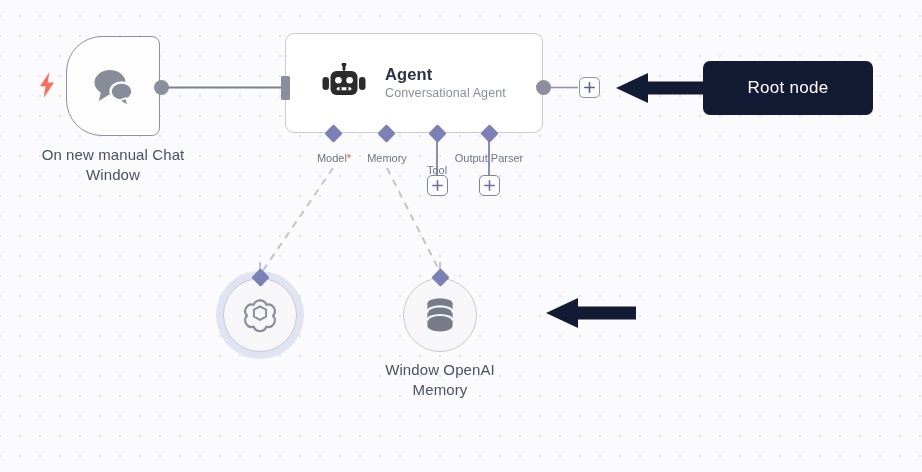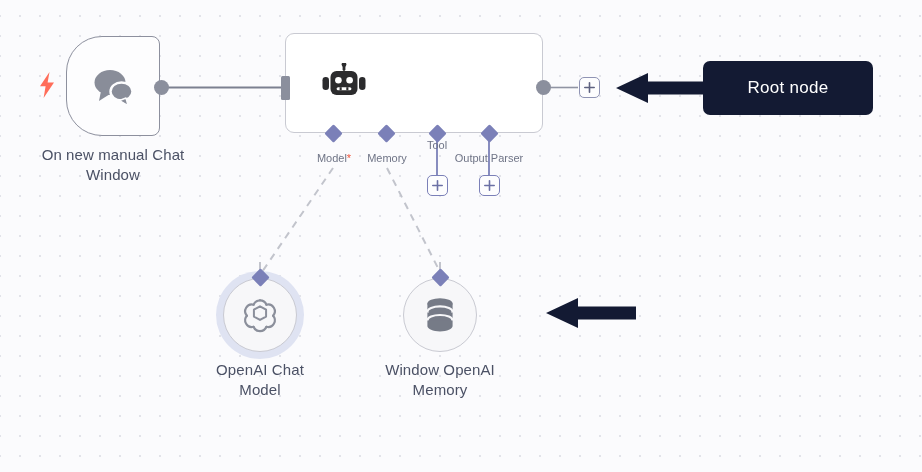--- a/index.html
+++ b/index.html
@@ -215,41 +215,45 @@
       <rect x="0.5" y="14" width="6.5" height="13" rx="3.2" fill="#2b2b2d"></rect>
       <rect x="37" y="14" width="6.5" height="13" rx="3.2" fill="#2b2b2d"></rect>
       <rect x="20.6" y="1" width="2.8" height="7" rx="1.4" fill="#2b2b2d"></rect>
       <circle cx="22" cy="1.6" r="2.4" fill="#2b2b2d"></circle>
       <circle cx="16.4" cy="17.2" r="3.3" fill="#ffffff"></circle>
       <circle cx="27.6" cy="17.2" r="3.3" fill="#ffffff"></circle>
       <rect x="14.6" y="24.2" width="14.8" height="3.1" rx="1.5" fill="#ffffff"></rect>
       <rect x="17.6" y="24.2" width="2.1" height="3.1" fill="#2b2b2d"></rect>
       <rect x="24.3" y="24.2" width="2.1" height="3.1" fill="#2b2b2d"></rect>
     </svg>
+    <div id="agent-text">
+      <div id="agent-title">Agent</div>
+      <div id="agent-subtitle">Conversational Agent</div>
+    </div>
   </div>
 
   <div class="abs port-rect" style="left:281px; top:76px;"></div>
   <div class="abs port-circle" style="left:536px; top:80px;"></div>
 
   <div class="abs plus-btn" style="left:579px; top:77px;">
     <svg class="pl" viewBox="0 0 11 11">
       <path d="M5.5 0.8 V10.2 M0.8 5.5 H10.2" stroke="#5e6280" stroke-width="1.6" stroke-linecap="round"></path>
     </svg>
   </div>
 
   <div class="abs diamond" style="left:327px; top:127px;"></div>
   <div class="abs nosel conn-label" style="left:279px; top:152px; width:110px;">
     <span>Model</span><span class="req-star">*</span>
   </div>
 
   <div class="abs diamond" style="left:380px; top:127px;"></div>
   <div class="abs nosel conn-label" style="left:332px; top:152px; width:110px;">Memory</div>
 
   <div class="abs diamond" style="left:431px; top:127px;"></div>
-  <div class="abs nosel conn-label" style="left:387px; top:139px; width:100px;">Tool</div>
+  <div class="abs nosel conn-label" style="left:387px; top:164px; width:100px;">Tool</div>
   <div class="abs plus-btn purple" style="left:427px; top:175px;">
     <svg class="pl" viewBox="0 0 11 11">
       <path d="M5.5 0.8 V10.2 M0.8 5.5 H10.2" stroke="#6b70a5" stroke-width="1.6" stroke-linecap="round"></path>
     </svg>
   </div>
 
   <div class="abs diamond" style="left:483px; top:127px;"></div>
   <div class="abs nosel conn-label" style="left:429px; top:152px; width:120px;">Output Parser</div>
   <div class="abs plus-btn purple" style="left:479px; top:175px;">
     <svg class="pl" viewBox="0 0 11 11">
@@ -267,24 +271,20 @@
         <path d="M13.2 32.4 c-3 0.8 -6.2 -0.5 -7.8 -3.2 c-1.6 -2.7 -1.2 -6.1 0.8 -8.4"></path>
         <path d="M6.2 20.8 c-2 -2.3 -2.4 -5.7 -0.8 -8.4 c1.6 -2.7 4.8 -4 7.8 -3.2"></path>
         <path d="M13.2 9.2 c1.1 -2.7 3.7 -4.6 6.8 -4.6"></path>
       </g>
       <g fill="none" stroke="#8b8f9b" stroke-width="2.1" stroke-linejoin="round" stroke-linecap="round">
         <path d="M13.6 14.4 L20 10.8 L26.4 14.4 L26.4 21.6 L20 25.2 L13.6 21.6 Z"></path>
       </g>
     </svg>
   </div>
   <div class="abs diamond" style="left:254px; top:271px;"></div>
-  <div class="abs nosel node-caption" style="left:173px; top:360px; width:174px;">
-    <div>OpenAI Chat</div>
-    <div>Model</div>
-  </div>
 
   <div class="abs subnode-circle" style="left:403px; top:278px;">
     <svg width="34" height="36" viewBox="0 0 34 36">
       <ellipse cx="17" cy="6.6" rx="12.6" ry="5.4" fill="#767b87"></ellipse>
       <path d="M4.4 6.6 v8.2 c0 3 5.6 5.4 12.6 5.4 s12.6 -2.4 12.6 -5.4 V6.6" fill="#767b87"></path>
       <ellipse cx="17" cy="14.8" rx="12.6" ry="5.4" fill="#767b87" stroke="#f7f7f9" stroke-width="2.2"></ellipse>
       <path d="M4.4 15.6 v8.2 c0 3 5.6 5.4 12.6 5.4 s12.6 -2.4 12.6 -5.4 V15.6" fill="#767b87"></path>
       <ellipse cx="17" cy="23.4" rx="12.6" ry="5.4" fill="#767b87" stroke="#f7f7f9" stroke-width="2.2"></ellipse>
       <path d="M4.4 23.4 v5.6 c0 3 5.6 5.4 12.6 5.4 s12.6 -2.4 12.6 -5.4 V23.4" fill="#767b87"></path>
     </svg>

